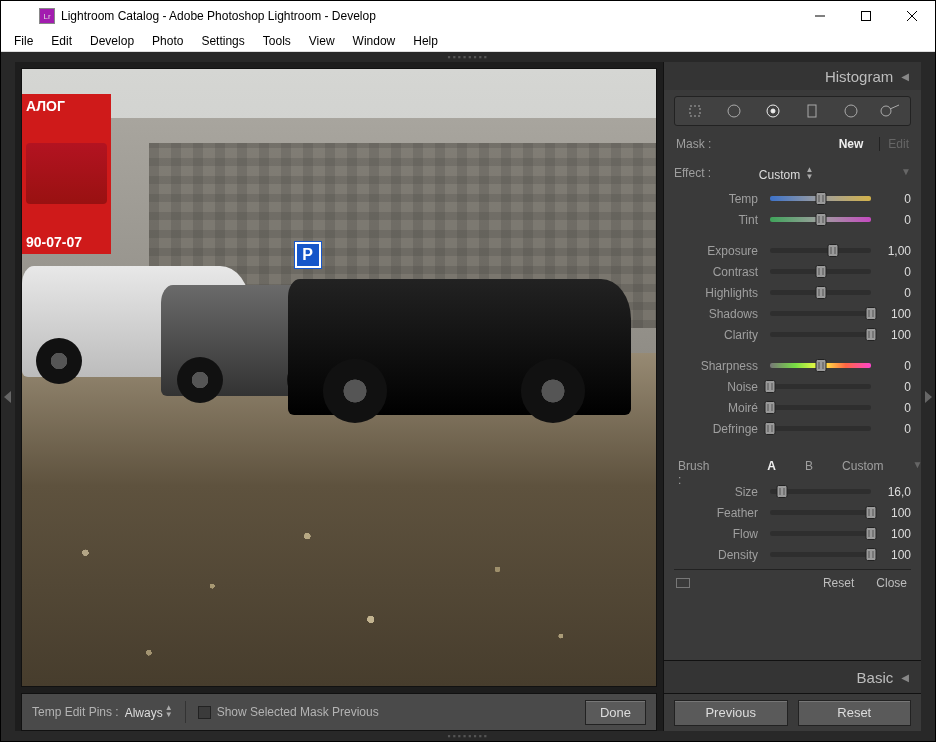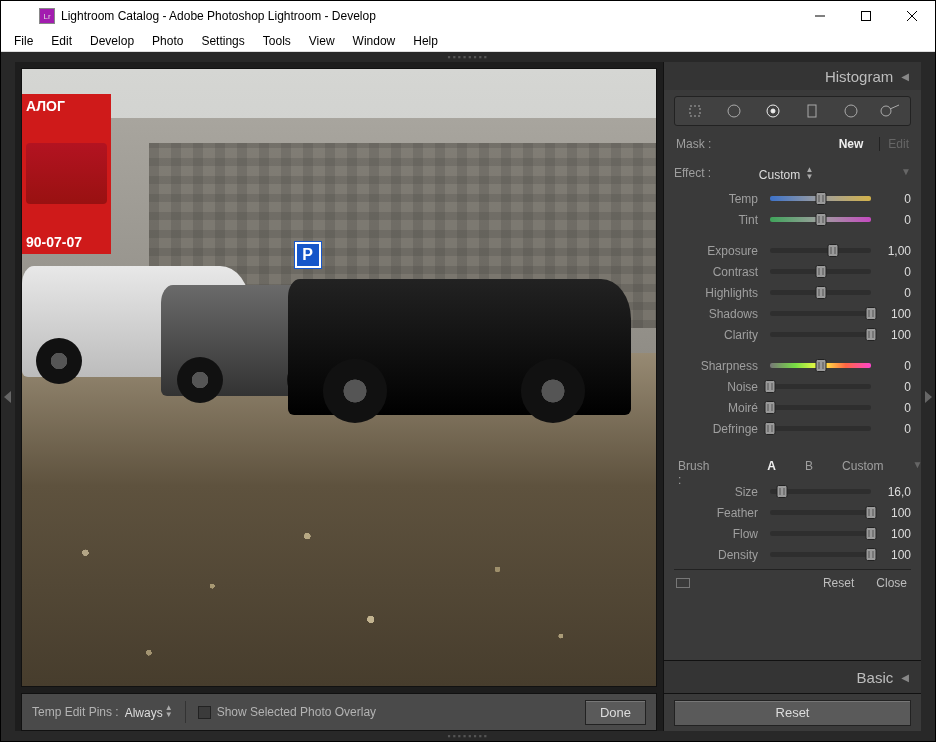--- a/index.html
+++ b/index.html
@@ -177,21 +177,21 @@
             </div>
         </div>
       </div>
       <div class="toolbar-bottom">
         <span>Temp Edit Pins :</span>
         <span class="dropdown-inline">
           <span>Always</span><span class="updn">▲<br>▼</span>
         </span>
         <span class="sep"></span>
         <span class="chk"></span>
-        <span>Show Selected Photo Overlay</span>
+        <span>Show Selected Mask Previous</span>
         <button class="done-btn">Done</button>
       </div>
     </div>
 
     <div class="right-panel">
       <div class="panel-header">
         <span>Histogram</span>
           <span class="tri">◀</span>
       </div>
       <div class="panel-body">
@@ -372,20 +372,21 @@
           <span>Close</span>
         </div>
       </div>
 
       <div class="basic-footer">
         <span>Basic</span>
           <span class="tri">◀</span>
       </div>
 
       <div class="prev-reset">
+        <button>Previous</button>
         <button>Reset</button>
       </div>
 
       <div class="scroll-track">
         <div class="scroll-thumb" style="top:4%;height:88%"></div>
       </div>
     </div>
 
     <div class="right-edge">
         <div class="edge-tri"></div>

